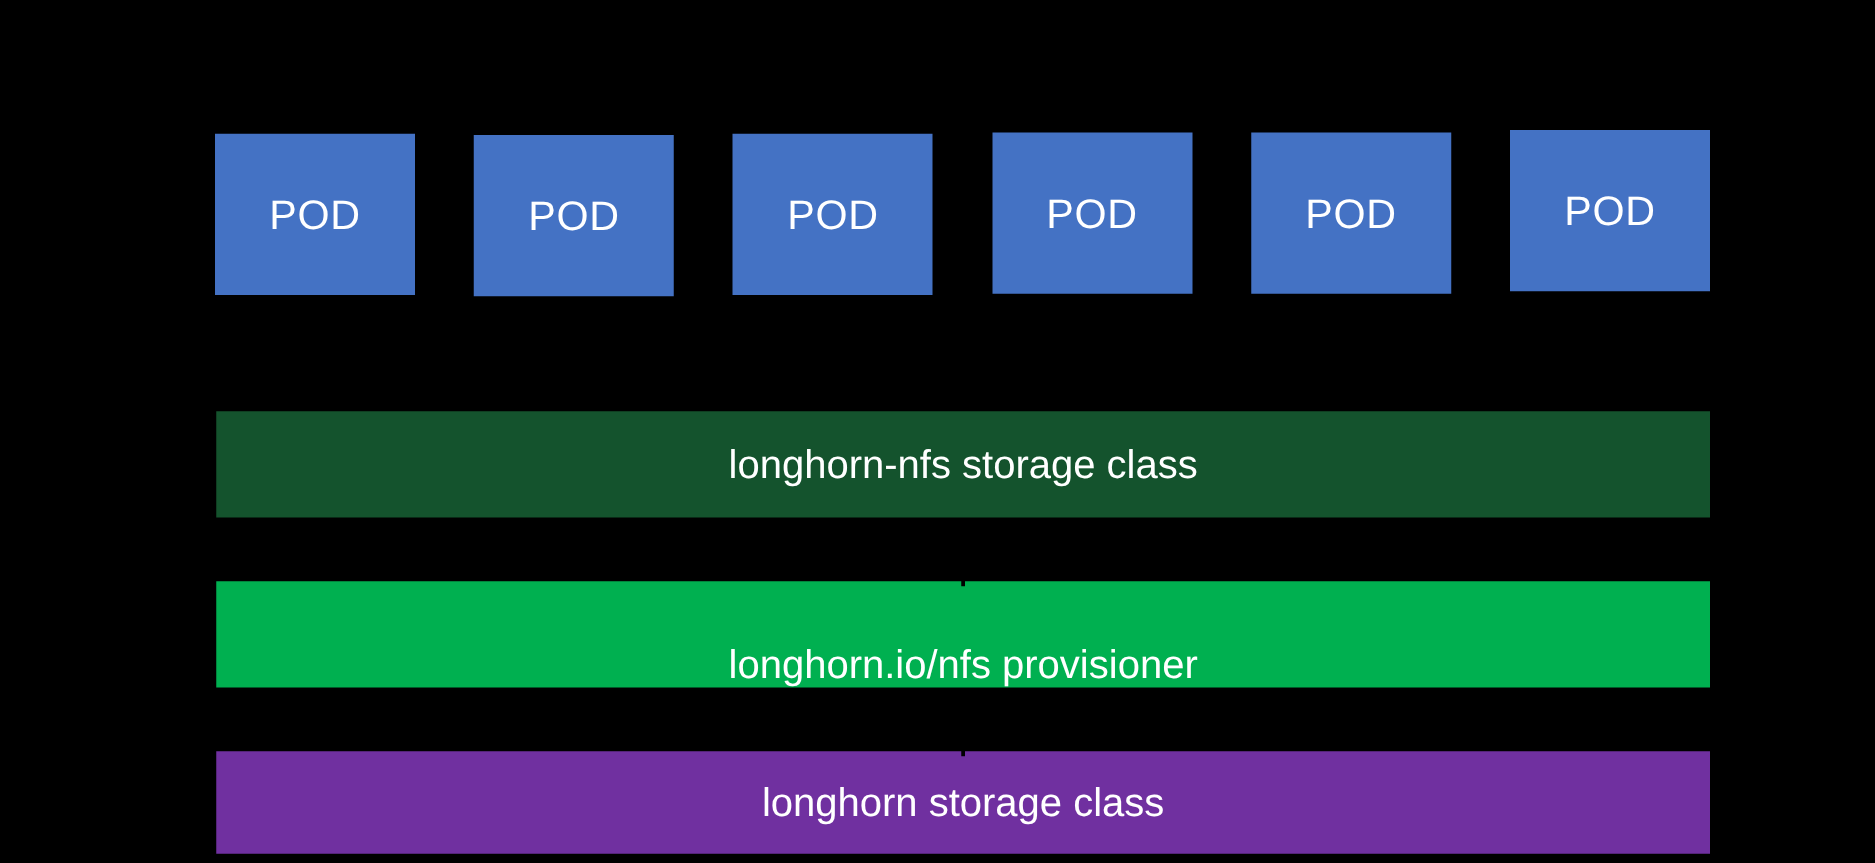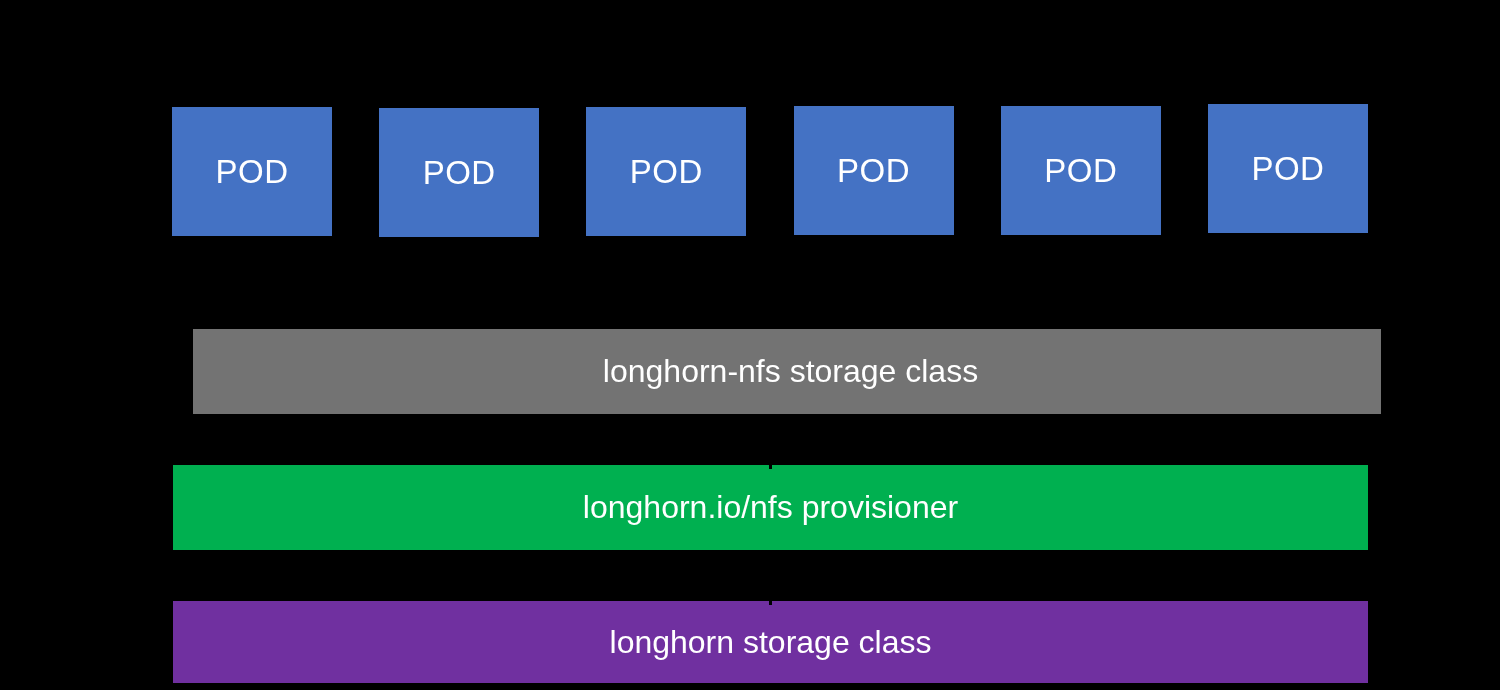--- a/index.html
+++ b/index.html
@@ -52,21 +52,21 @@
     left: 173px;
     width: 1195px;
     height: 85px;
     color: #FFFFFF;
     display: flex;
     align-items: center;
     justify-content: center;
     font-size: 32px;
   }
   .layer-bar.layer-0 { top: 329px; }
-  .layer-bar.layer-1 { top: 465px; }
+  .layer-bar.layer-1 { top: 465px; align-items: flex-end; }
   .layer-bar.layer-2 { top: 601px; height: 82px; }
 
   
   .connector-tick {
     position: absolute;
     left: 769px;
     width: 3px;
     height: 8px;
     background: #000000;
     z-index: 2;
@@ -93,21 +93,21 @@
       <span>POD</span>
     </div>
     <div class="pod-box" style="background: rgb(68, 114, 196);">
       <span>POD</span>
     </div>
     <div class="pod-box" style="background: rgb(68, 114, 196);">
       <span>POD</span>
     </div>
   </div>
 
-  <div class="layer-bar layer-0" style="background: #737373; margin-left: 20px;">
+  <div class="layer-bar layer-0" style="background: #14532d;">
     <span>longhorn-nfs storage class</span>
   </div>
 
   <div class="layer-bar layer-1" style="background: rgb(0, 176, 80);">
     <span>longhorn.io/nfs provisioner</span>
   </div>
 
   <div class="layer-bar layer-2" style="background: rgb(112, 48, 160); align-items: center;">
     <span>longhorn storage class</span>
   </div>

